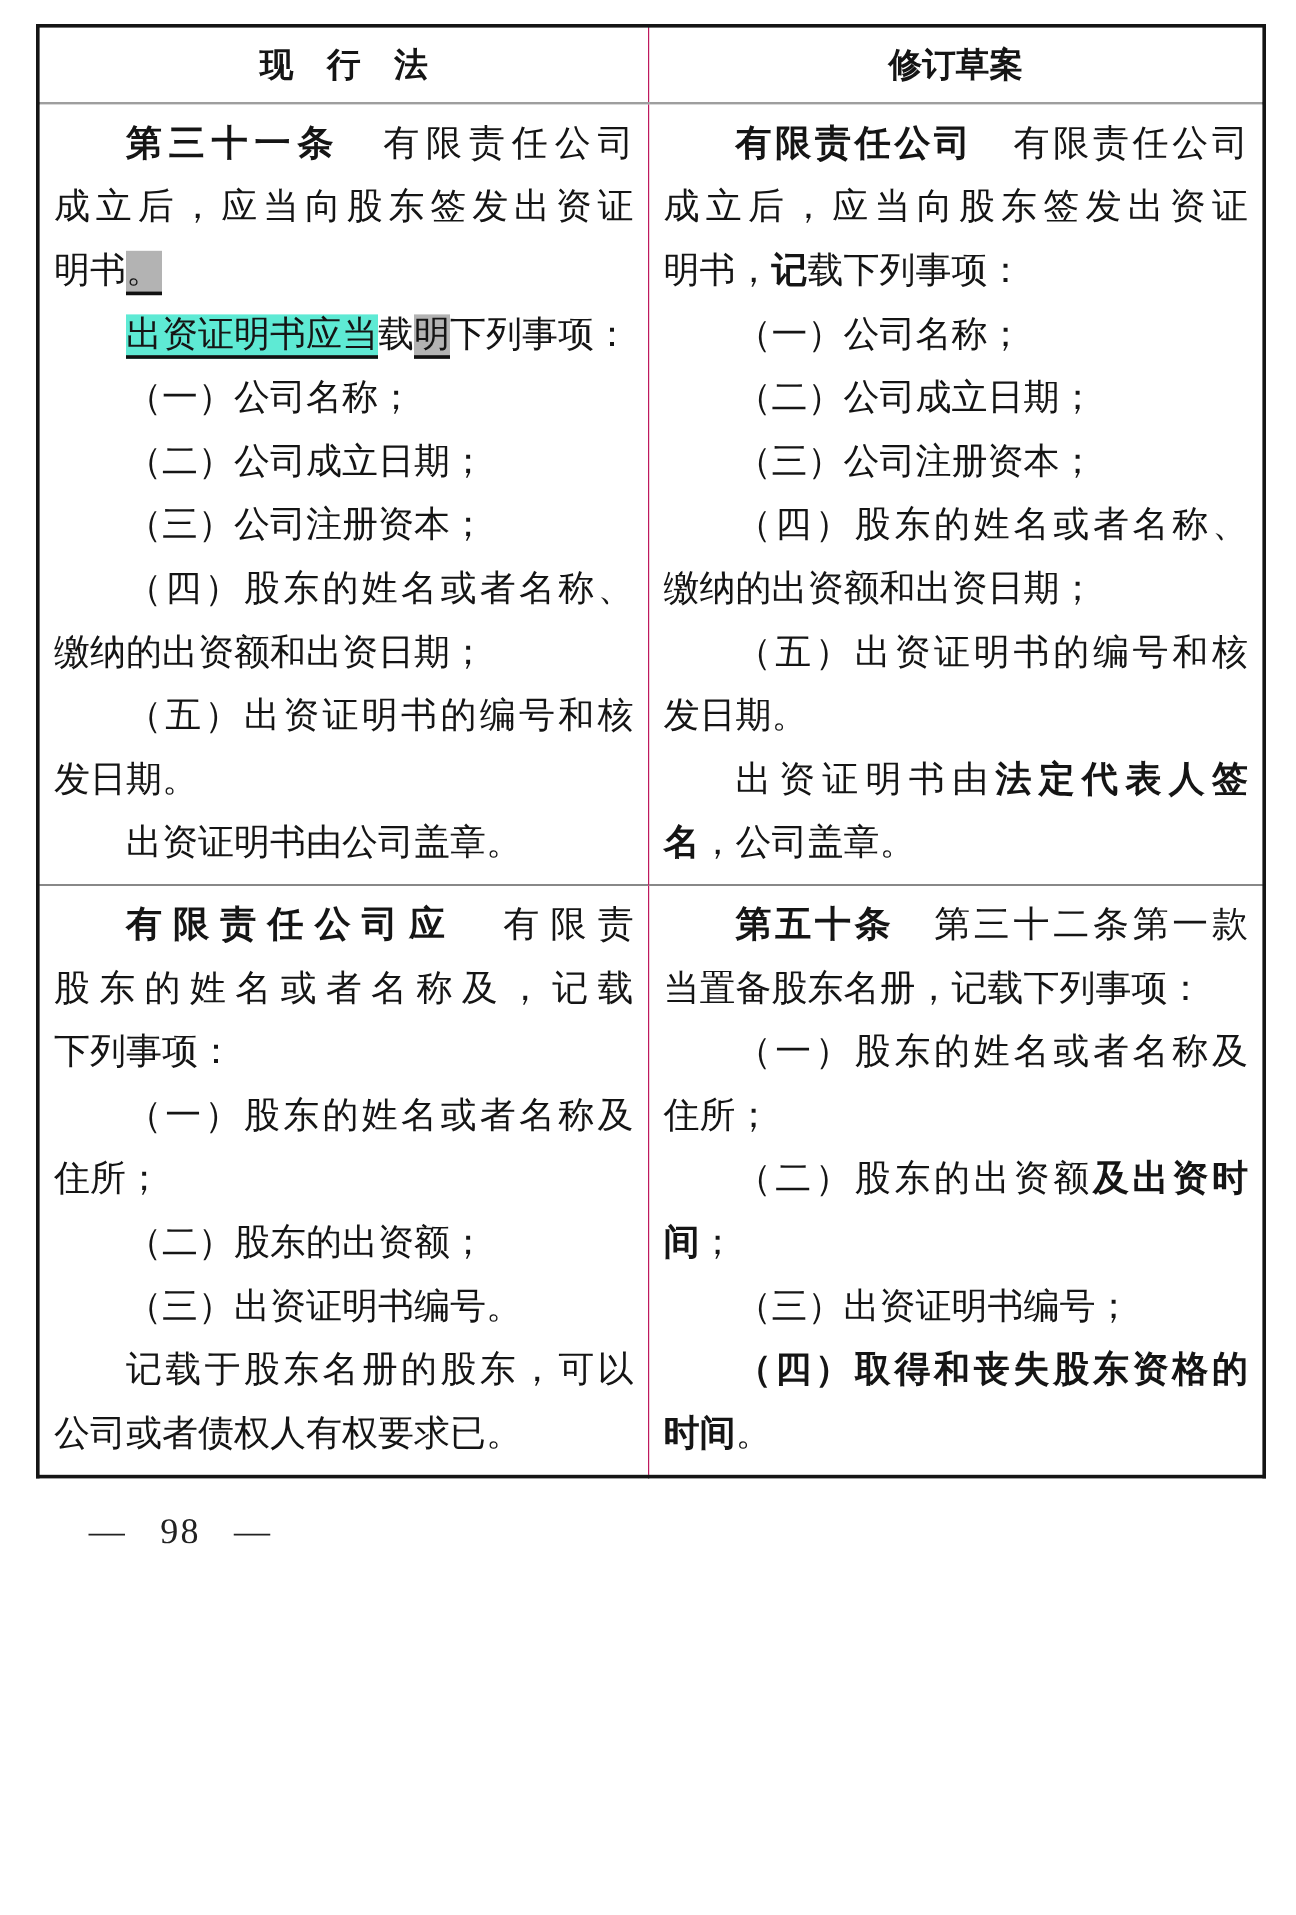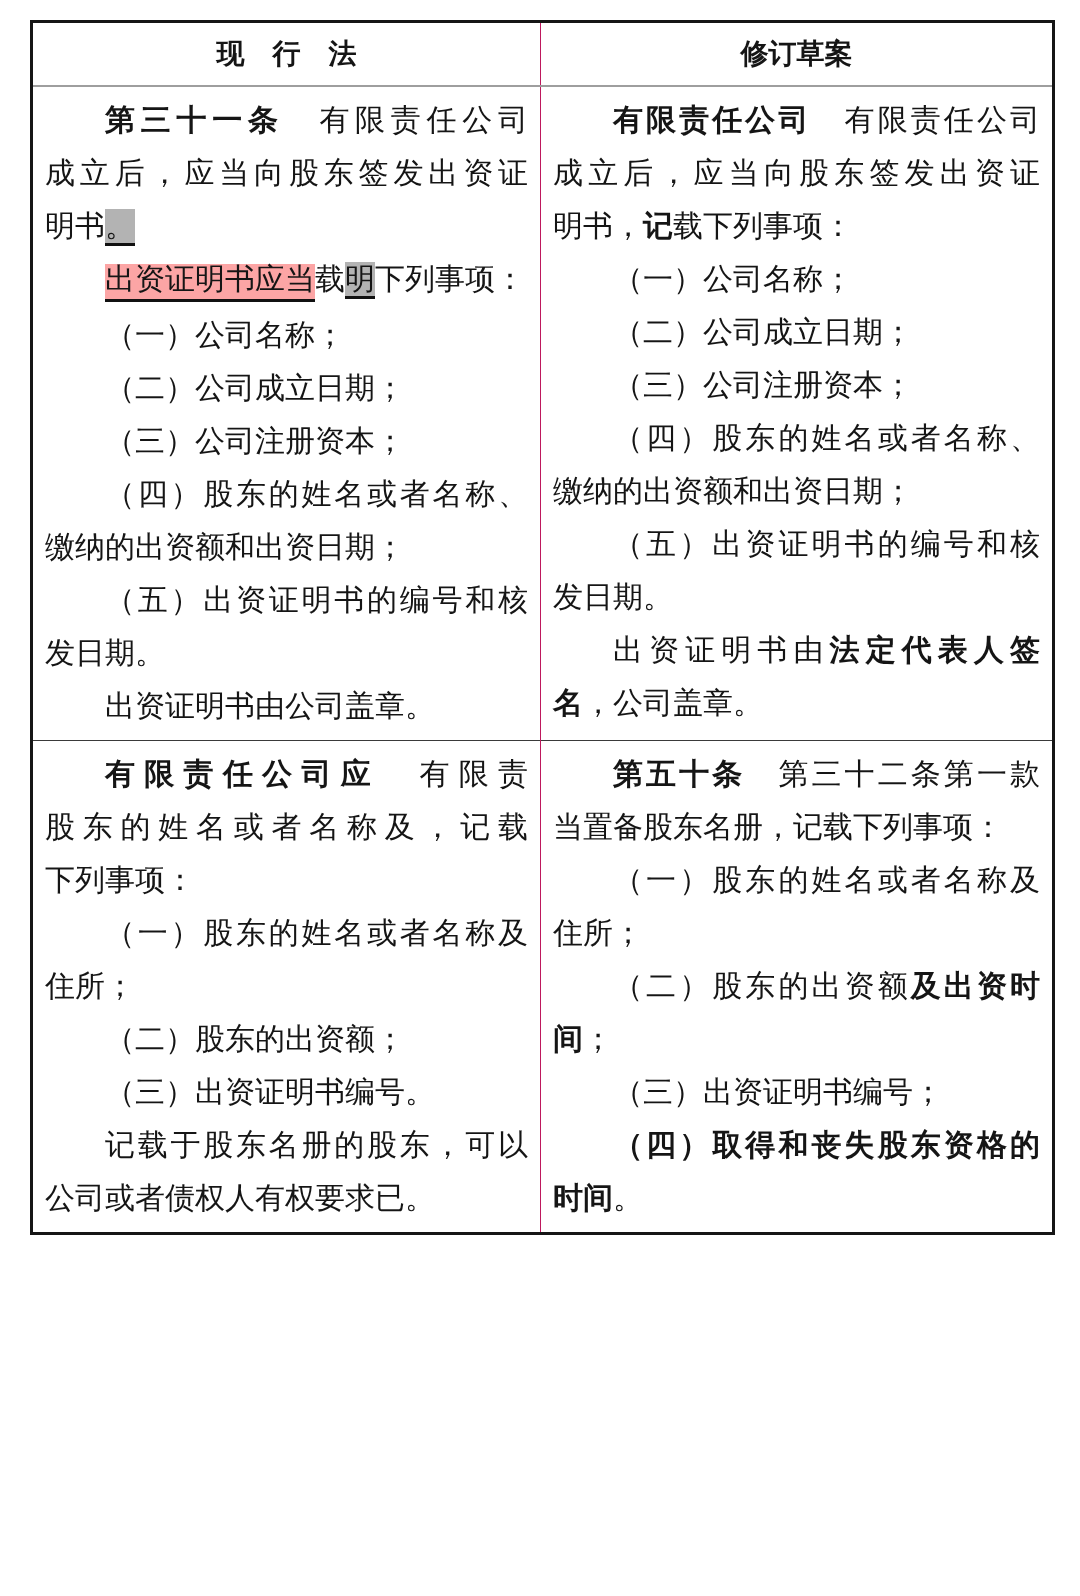--- a/index.html
+++ b/index.html
@@ -40,21 +40,21 @@
         <th>现　行　法</th>
         <th>修订草案</th>
       </tr>
     </thead>
     <tbody id="tbody">
         <tr>
           <td>
             <div class="line ind"><span class="b">第三十一条</span><span>　</span><span>有限责任公司</span></div>
             <div class="line"><span>成立后，应当向股东签发出资证</span></div>
             <div class="line last"><span>明书</span><span class="h" style="background: rgb(179, 179, 179);">。</span></div>
-            <div class="line ind last"><span class="h" style="background: #fca5a5; font-family: Liberation Mono, monospace;">出资证明书应当</span><span>载</span><span class="h" style="background: rgb(179, 179, 179);">明</span><span>下列事项：</span></div>
+            <div class="line ind last"><span class="h" style="background: #5eead4;">出资证明书应当</span><span>载</span><span class="h" style="background: rgb(179, 179, 179);">明</span><span>下列事项：</span></div>
             <div class="line ind last"><span>（一）公司名称；</span></div>
             <div class="line ind last"><span>（二）公司成立日期；</span></div>
             <div class="line ind last"><span>（三）公司注册资本；</span></div>
             <div class="line ind"><span>（四）股东的姓名或者名称、</span></div>
             <div class="line last"><span>缴纳的出资额和出资日期；</span></div>
             <div class="line ind"><span>（五）出资证明书的编号和核</span></div>
             <div class="line last"><span>发日期。</span></div>
             <div class="line ind last"><span>出资证明书由公司盖章。</span></div>
           </td>
           <td>
@@ -92,13 +92,16 @@
             <div class="line ind"><span>（二）股东的出资额</span><span class="b">及出资时</span></div>
             <div class="line last"><span class="b">间</span><span>；</span></div>
             <div class="line ind last"><span>（三）出资证明书编号；</span></div>
             <div class="line ind"><span class="b">（四）取得和丧失股东资格的</span></div>
             <div class="line last"><span class="b">时间</span><span>。</span></div>
           </td>
         </tr>
       </tbody>
   </table>
 
+  <div class="footer">
+    <span>— 98 —</span>
+  </div>
 </div>
 
 </body></html>

